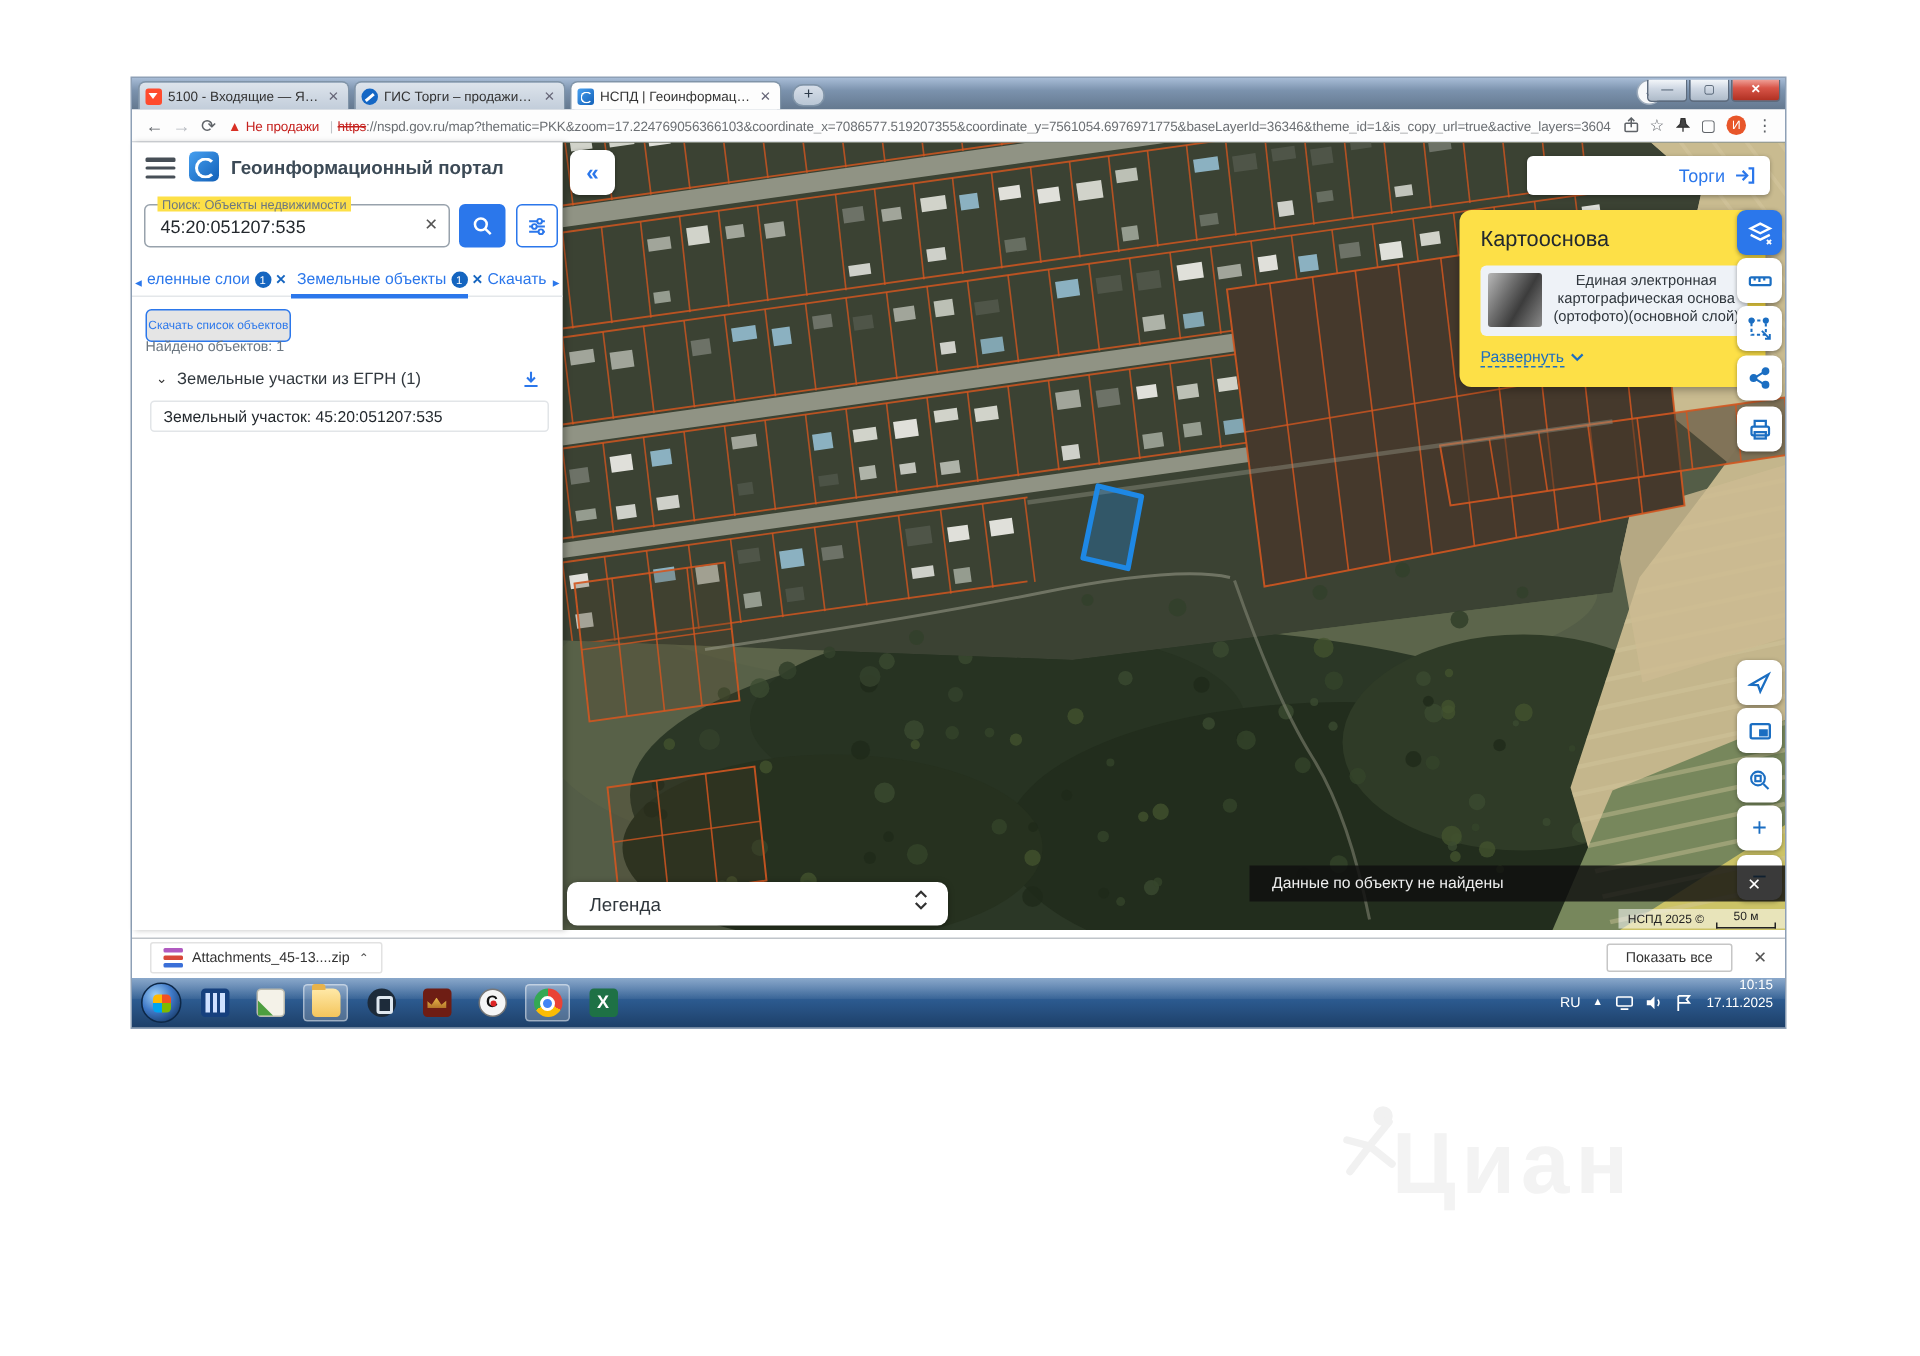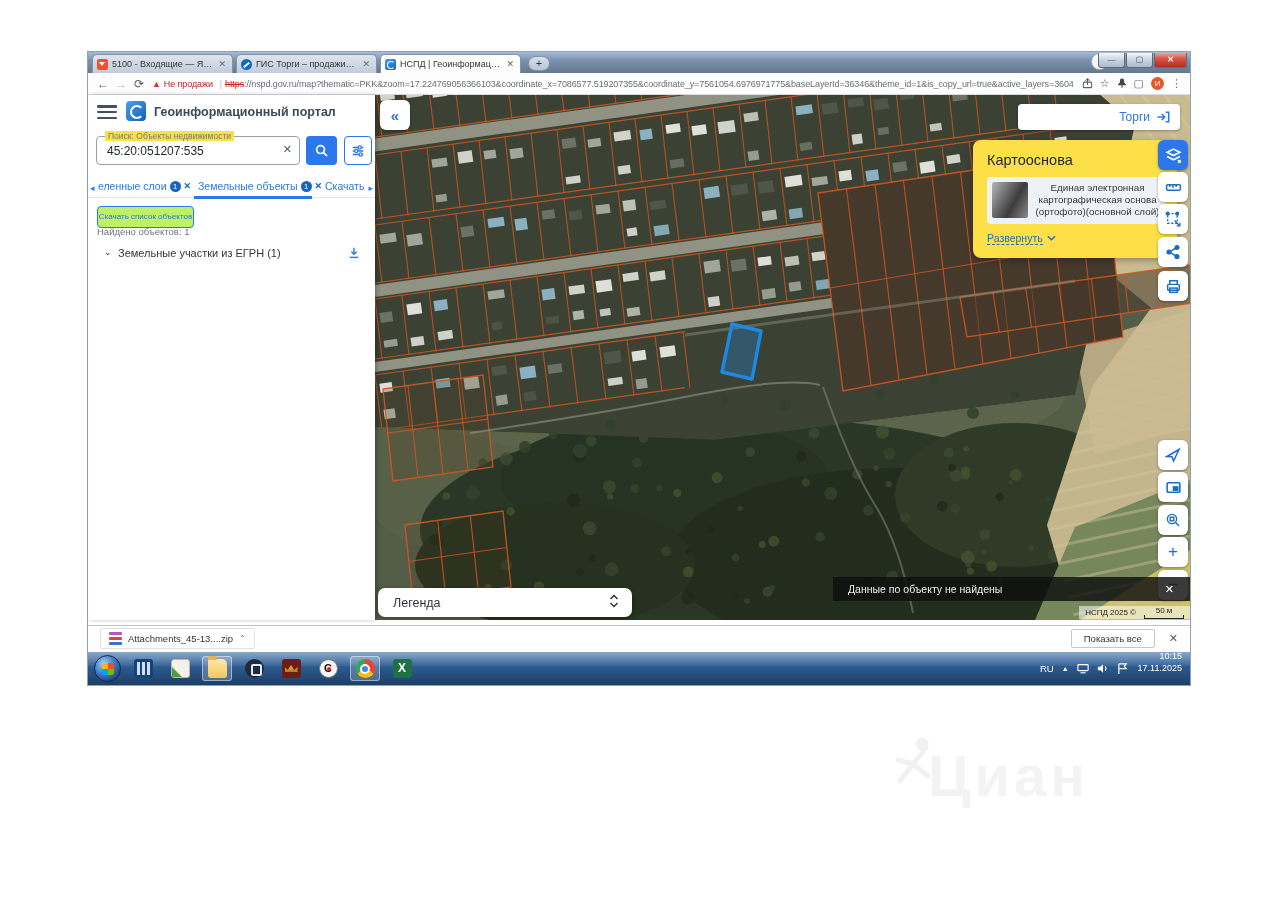--- a/index.html
+++ b/index.html
@@ -61,21 +61,21 @@
   .searchbox .sval { position:absolute; left:10px; top:7px; font-size:12px; color:#23282d; }
   .searchbox .clr { position:absolute; right:7px; top:6px; color:#555; font-size:11px; }
   .sbtn { position:absolute; left:218px; top:41px; width:31px; height:29px; background:#2b77eb; border-radius:4px; display:flex; align-items:center; justify-content:center; }
   .fbtn { position:absolute; left:256px; top:41px; width:28px; height:29px; border:1px solid #2b77eb; border-radius:4px; background:#fff; display:flex; align-items:center; justify-content:center; }
   .stabs { position:absolute; left:0; top:85px; width:287px; height:18px; border-bottom:1px solid #e4e7ea; font-size:10.5px; }
   .stab { position:absolute; top:0; display:flex; align-items:center; gap:3px; color:#2b77eb; white-space:nowrap; }
   .badge { width:11px; height:11px; border-radius:50%; background:#1565c0; color:#fff; font-size:7.5px; text-align:center; line-height:11px; }
   .stab .x { color:#1565c0; font-size:9px; font-weight:bold; }
   .scroll-arrow { position:absolute; top:3px; color:#2b77eb; font-size:9px; }
   .underline { position:absolute; left:106px; top:16px; width:118px; height:2.5px; background:#2b77eb; }
-  .dl-list-btn { position:absolute; left:9px; top:111px; width:97px; height:22px; border:1px solid #2b77eb; border-radius:4px; background:#bef264; color:#2b77eb; font-size:8px; text-align:center; line-height:20px; }
+  .dl-list-btn { position:absolute; left:9px; top:111px; width:97px; height:22px; border:1px solid #2b77eb; border-radius:4px; background:#e5e5e5; color:#2b77eb; font-size:8px; text-align:center; line-height:20px; }
   .found { position:absolute; left:9px; top:131px; font-size:9.5px; color:#6b7680; }
   .grp { position:absolute; left:0; top:150px; width:287px; height:20px; }
   .grp .chev { position:absolute; left:16px; top:2px; color:#333; font-size:9px; }
   .grp .gt { position:absolute; left:30px; top:2px; font-size:11px; color:#30373d; }
   .grp .gdl { position:absolute; right:14px; top:1px; }
   .litem { position:absolute; left:12px; top:172px; width:266px; height:21px; border:1px solid #e2e5e8; border-radius:3px; }
   .litem span { position:absolute; left:8px; top:4px; font-size:10.5px; color:#23282d; }
 
   
   .mapbtn { position:absolute; width:30px; height:30px; background:#fff; border-radius:6px; box-shadow:0 1px 3px rgba(0,0,0,.35); display:flex; align-items:center; justify-content:center; z-index:4; }
@@ -284,20 +284,23 @@
           <span class="gt">Земельные участки из ЕГРН (1)</span>
           <span class="gdl">
             <svg width="14" height="14" viewBox="0 0 16 16">
                 <g stroke="#2b77eb" stroke-width="1.6" fill="none">
                   <path d="M8 2 v7"></path>
                   <path d="M5 6.5 l3 3 3 -3"></path>
                   <path d="M3 13 h10"></path>
                 </g>
               </svg>
           </span>
+        </div>
+        <div class="litem">
+          <span>Земельный участок: 45:20:051207:535</span>
         </div>
       </div>
 
       <div class="maparea">
         <svg id="mapsvg" width="815" height="525" viewBox="0 0 815 525">
             <rect x="0" y="0" width="815" height="525" fill="#545d47"></rect>
             <ellipse cx="360" cy="300" rx="330" ry="70" fill="#636c4e" opacity="0.55"></ellipse>
             <ellipse cx="140" cy="380" rx="160" ry="90" fill="#5c6449" opacity="0.6"></ellipse>
             <ellipse cx="380" cy="435" rx="335" ry="112" fill="#2b3726"></ellipse>
             <ellipse cx="290" cy="385" rx="165" ry="62" fill="#273322"></ellipse>

